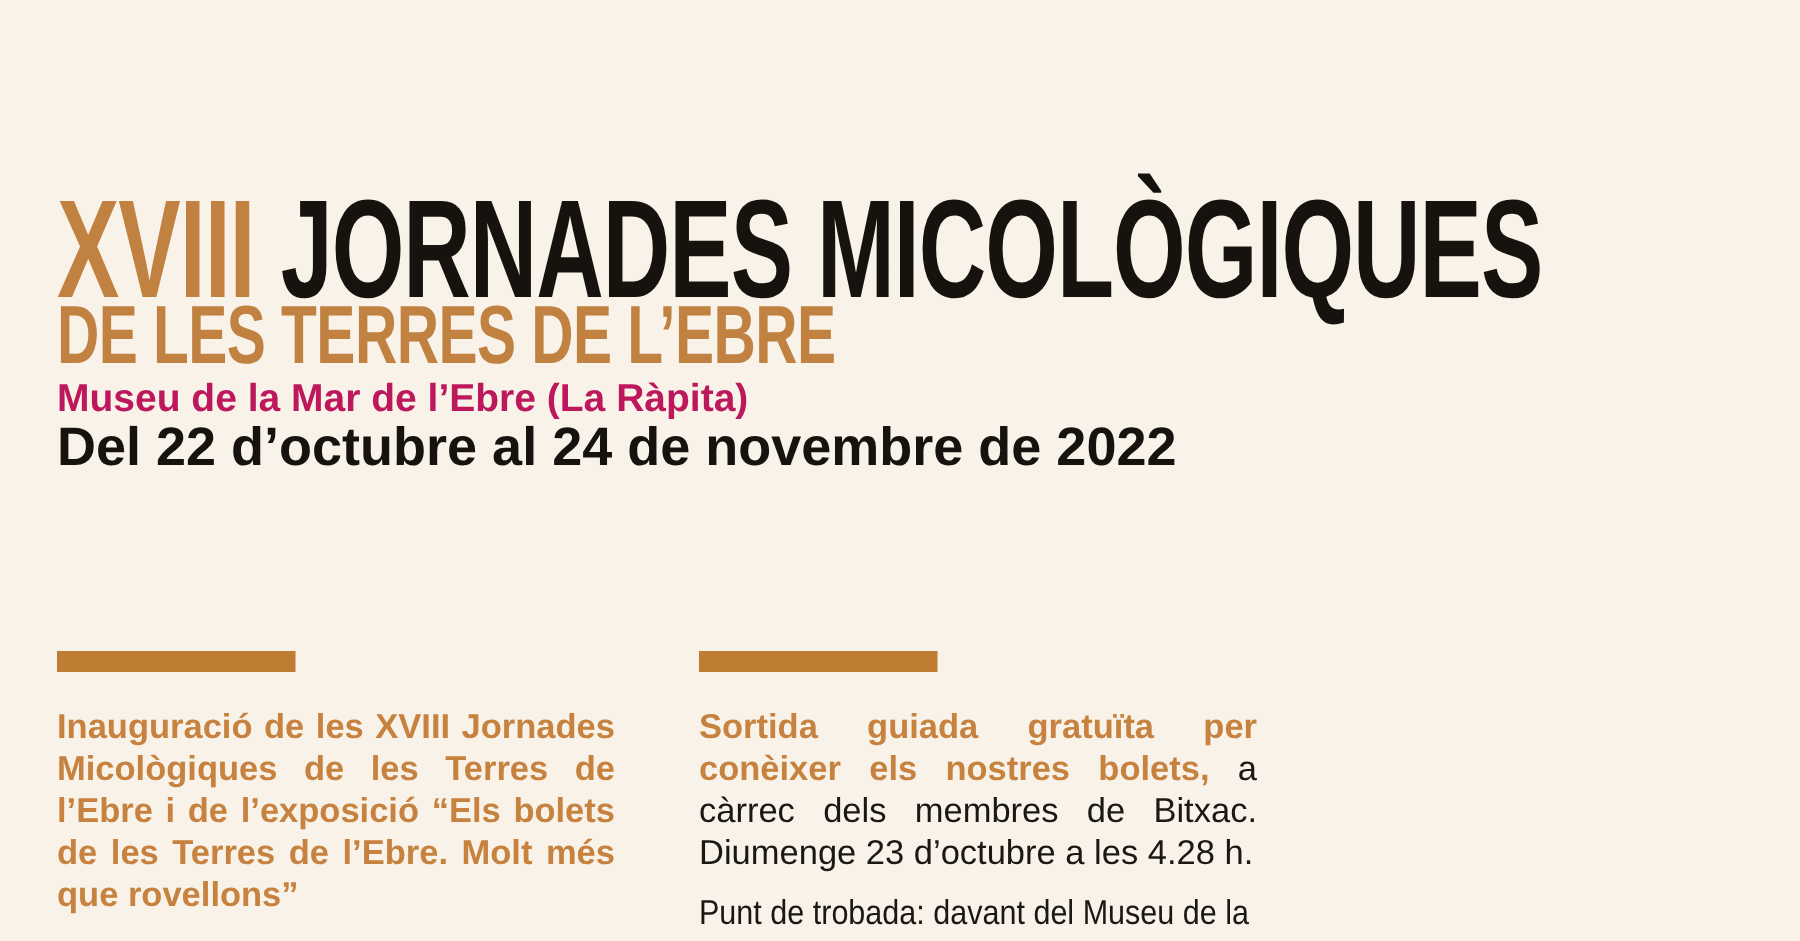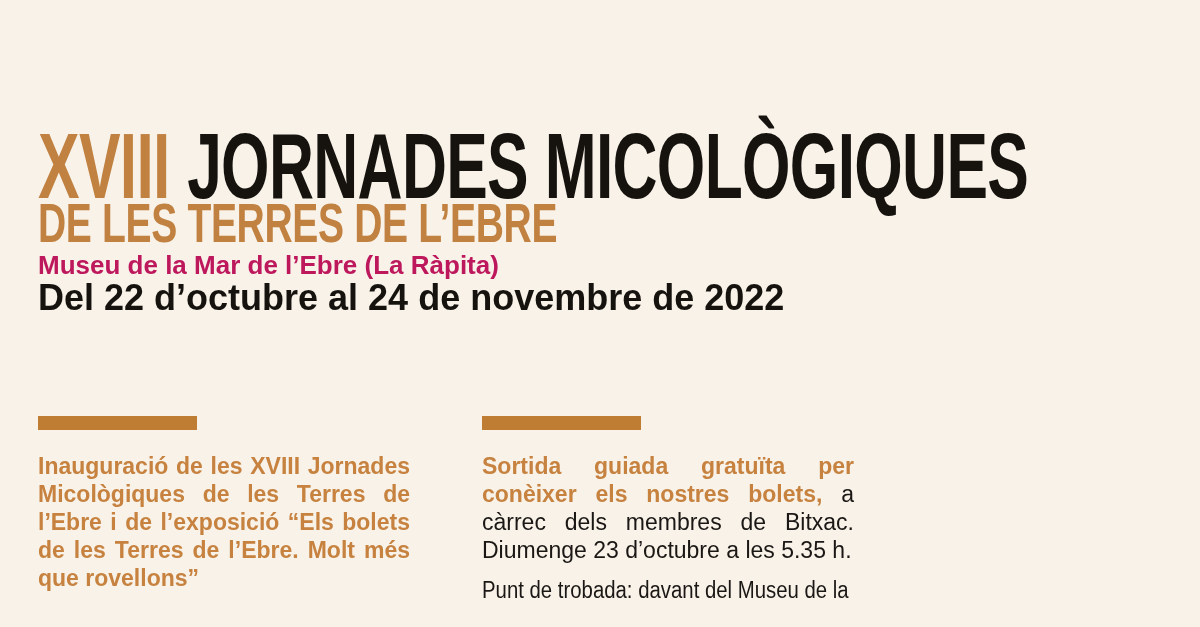--- a/index.html
+++ b/index.html
@@ -39,22 +39,22 @@
     color: #be185d; white-space: nowrap;
   }
   .dates {
     top: 284px;
     font-size: 36px; line-height: 28px; font-weight: bold;
     color: #16130f; white-space: nowrap;
   }
 
   
   .columns {
-    top: 416px;
-    display: flex; gap: 72px;
+    top: 434px;
+    display: flex; gap: 56px;
   }
   .col { width: 372px; }
   .bar {
     width: 159px; height: 14px;
     background: #bf7d33;
     margin-bottom: 22px;
   }
   .col p {
     margin: 0;
     font-size: 23px; line-height: 28px;
@@ -85,17 +85,17 @@
 
 <div class="abs columns">
 
   <div class="col">
     <div class="bar"></div>
     <p><span class="lead">Inauguració de les XVIII Jornades Micològiques de les Terres de l’Ebre i de l’exposició “Els bolets de les Terres de l’Ebre. Molt més que rovellons”</span><span class="body-text"></span></p>
   </div>
 
   <div class="col">
     <div class="bar"></div>
-    <p><span class="lead">Sortida guiada gratuïta per conèixer els nostres bolets,</span><span class="body-text"> a càrrec dels membres de Bitxac. Diumenge 23 d’octubre a les 5.35 h.</span></p>
+    <p><span class="lead">Sortida guiada gratuïta per conèixer els nostres bolets,</span><span class="body-text"> a càrrec dels membres de Bitxac. Diumenge 23 d’octubre a les 4.28 h.</span></p>
     <p class="extra">Punt de trobada: davant del Museu de la</p>
   </div>
 
 </div>
 
 </body></html>

